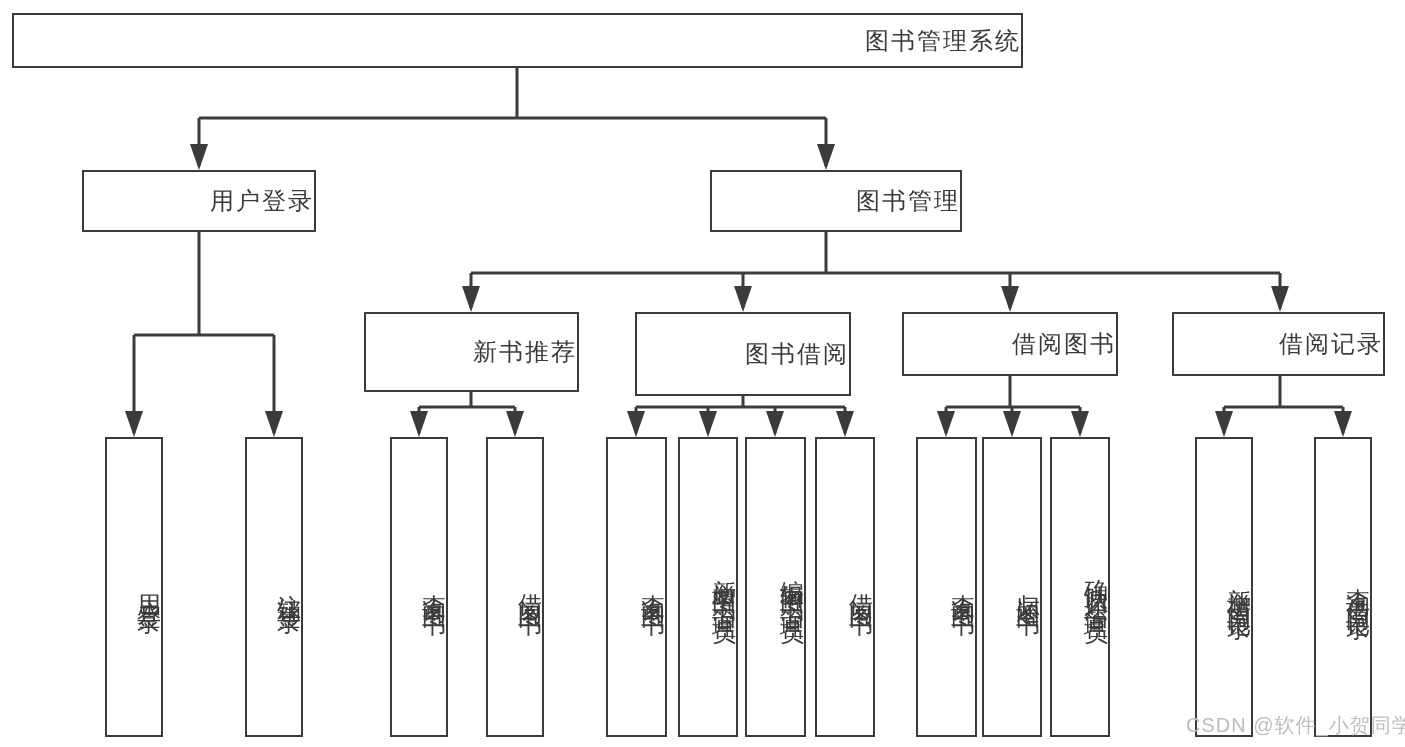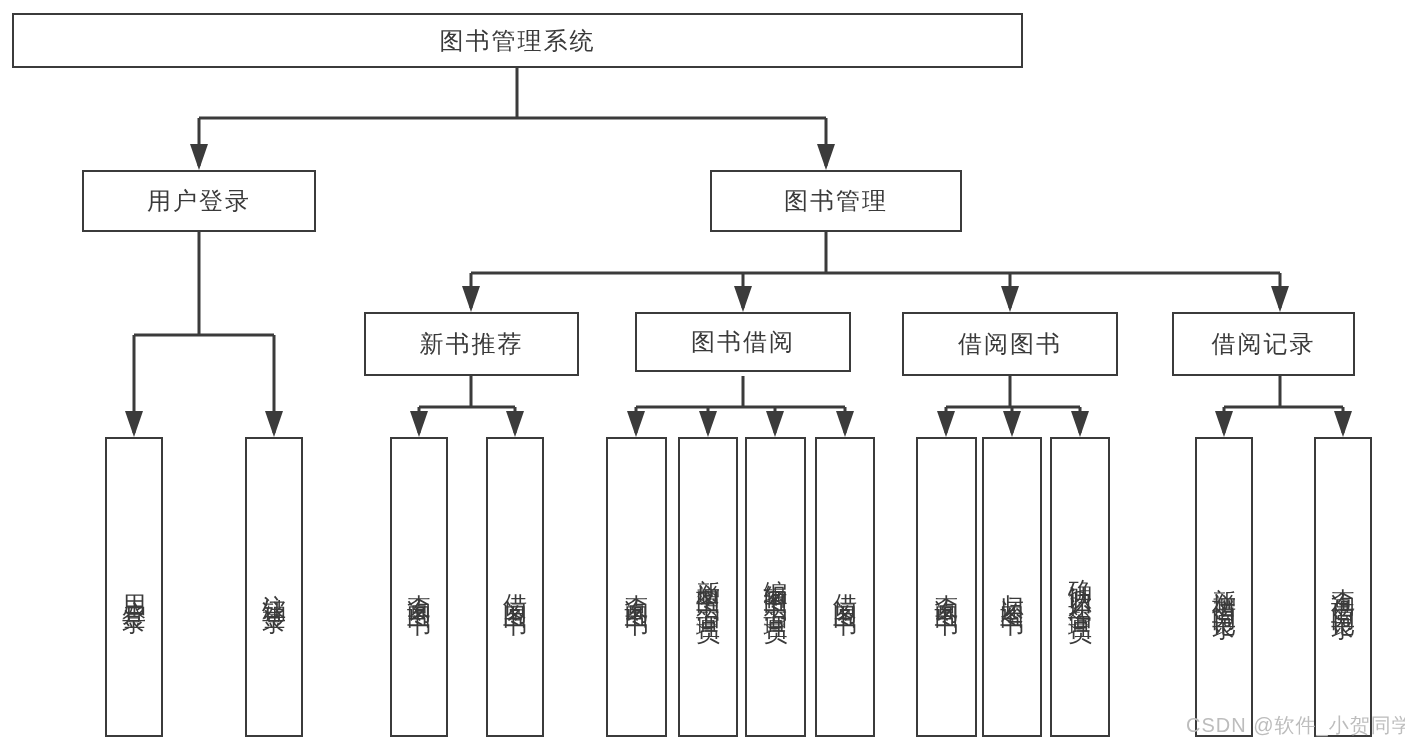--- a/index.html
+++ b/index.html
@@ -11,21 +11,21 @@
     overflow:hidden;
   }
   .wires{position:absolute;left:0;top:0;}
   .node{
     position:absolute;
     box-sizing:border-box;
     border:2px solid #3b3b3b;
     background:#ffffff;
     display:flex;
     align-items:center;
-    justify-content:center;
+    justify-content:flex-end;
     color:#3a3a3a;
   }
   .node.h span{
     font-size:24px;
     letter-spacing:2px;
     white-space:nowrap;
   }
   .node.v span{
     writing-mode:vertical-rl;
     text-orientation:mixed;
@@ -84,30 +84,30 @@
     <span>图书管理系统</span>
   </div>
 
   <div class="node h" style="left:82px;top:170px;width:234px;height:62px">
     <span>用户登录</span>
   </div>
   <div class="node h" style="left:710px;top:170px;width:252px;height:62px">
     <span>图书管理</span>
   </div>
 
-  <div class="node h" style="left:364px;top:312px;width:215px;height:64px">
+  <div class="node h" style="left:364px;top:312px;width:215px;height:80px">
     <span>新书推荐</span>
   </div>
-  <div class="node h" style="left:635px;top:312px;width:216px;height:60px">
+  <div class="node h" style="left:635px;top:312px;width:216px;height:84px">
     <span>图书借阅</span>
   </div>
   <div class="node h" style="left:902px;top:312px;width:216px;height:64px">
     <span>借阅图书</span>
   </div>
-  <div class="node h" style="left:1172px;top:312px;width:183px;height:64px">
+  <div class="node h" style="left:1172px;top:312px;width:213px;height:64px">
     <span>借阅记录</span>
   </div>
 
   <div class="node v" style="left:105px;top:437px;width:58px;height:300px">
     <span>用户登录</span>
   </div>
   <div class="node v" style="left:245px;top:437px;width:58px;height:300px">
     <span>注销登录</span>
   </div>
 

